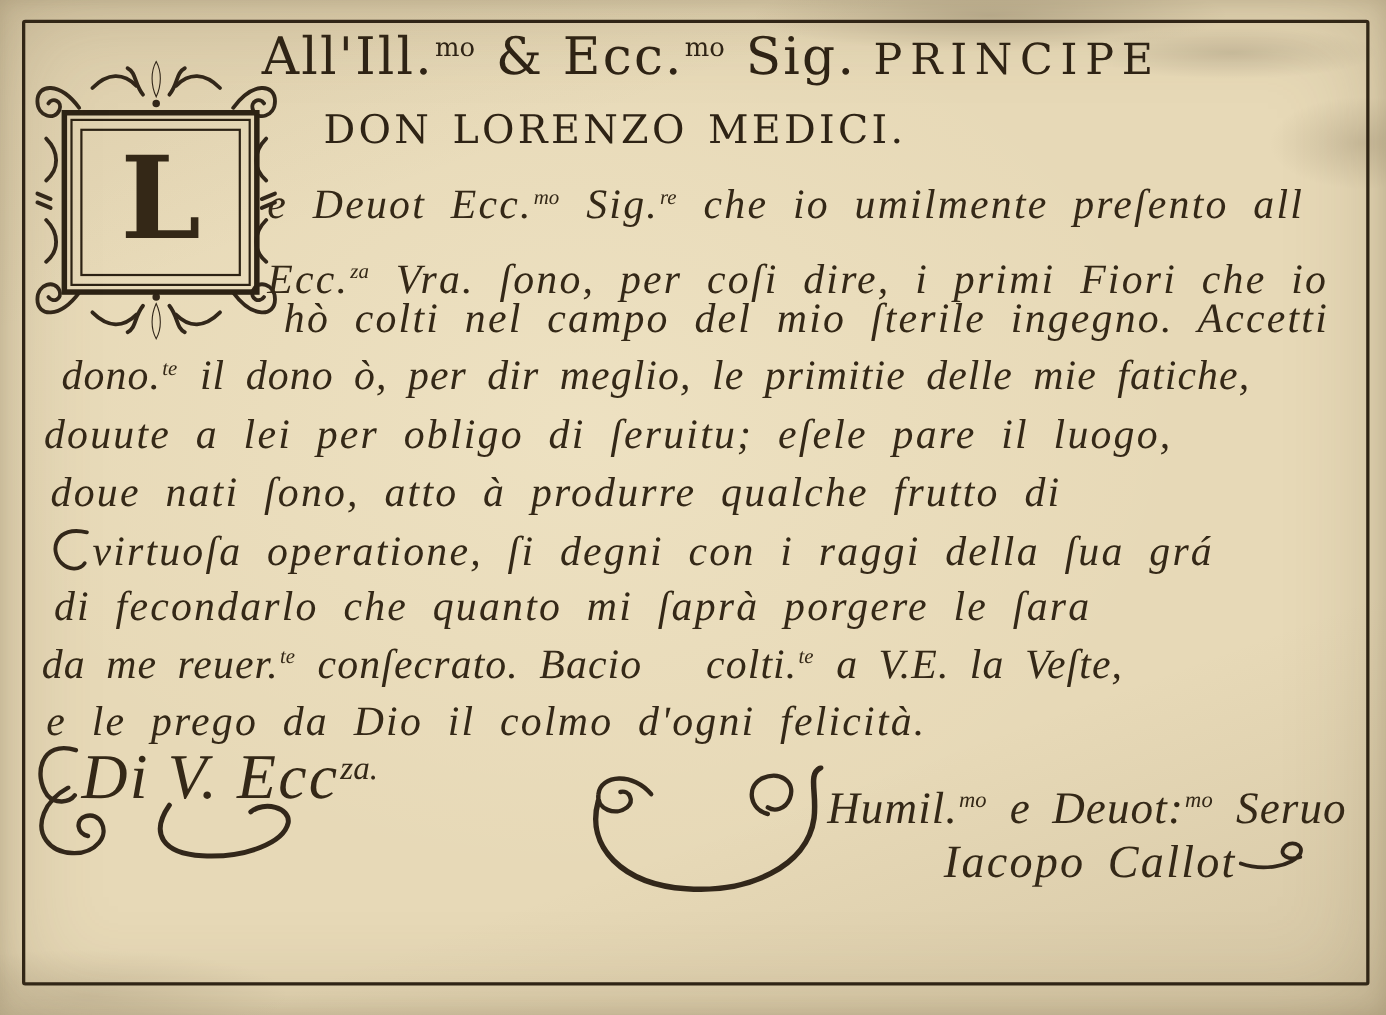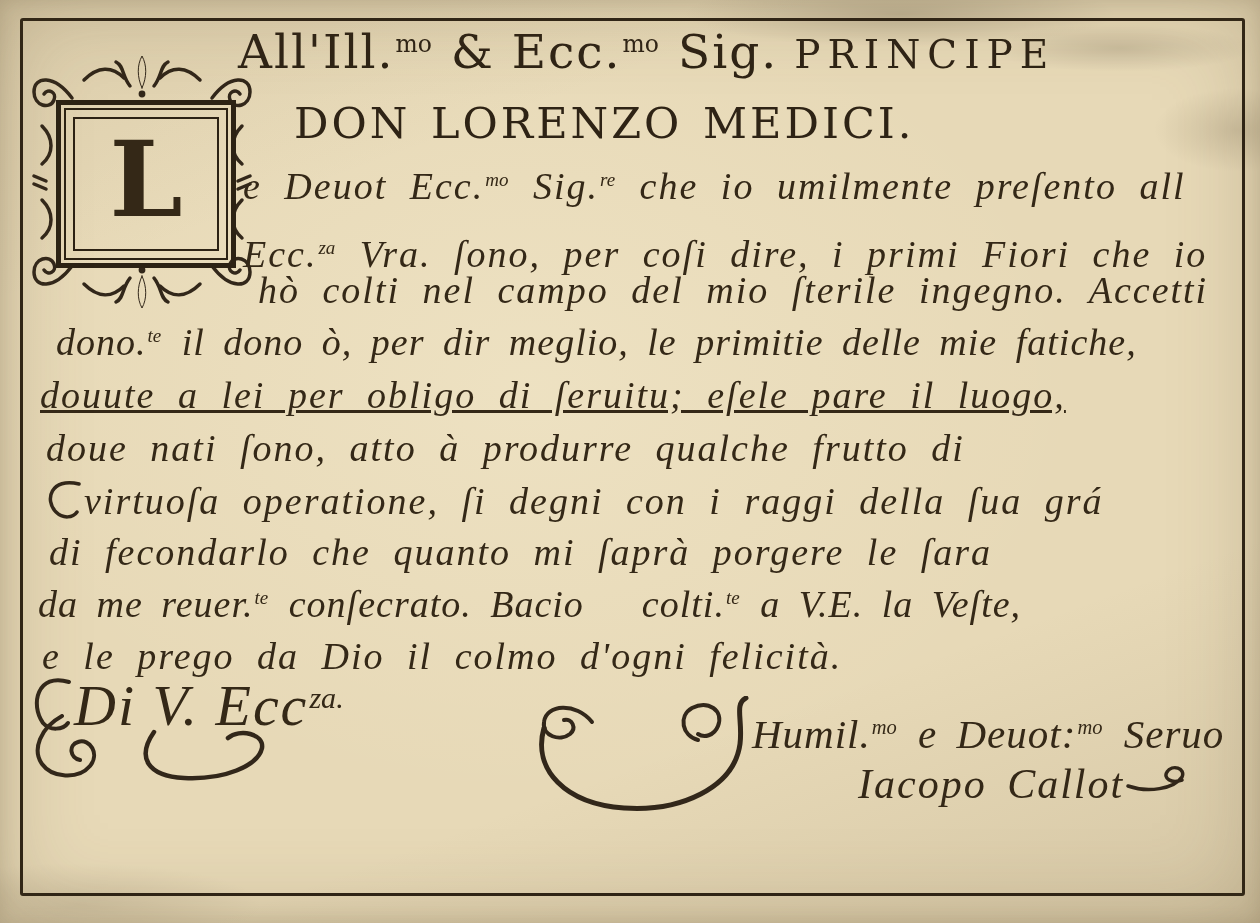--- a/index.html
+++ b/index.html
@@ -22,21 +22,21 @@
   .init-block{position:absolute;left:26px;top:54px;width:232px;height:256px;}
   .init-svg{position:absolute;inset:0;}
   .init-outer{position:absolute;left:30px;top:46px;width:170px;height:158px;border:5px solid #2c2214;}
   .init-mid{position:absolute;inset:3px;border:2px solid #2c2214;}
   .init-inner{position:absolute;inset:7px;border:2px solid #2c2214;display:flex;align-items:center;justify-content:center;}
   .init-letter{font-family:"DejaVu Serif",serif;font-weight:700;font-size:104px;line-height:1;padding-bottom:8px;}
 
   
   .head1{position:absolute;left:238px;top:24px;white-space:nowrap;font-family:"DejaVu Serif",serif;font-size:47px;letter-spacing:2px;color:#2e2315;}
   .head1 .principe{font-size:39px;letter-spacing:7px;margin-left:16px;}
-  .head2{position:absolute;left:294px;top:98px;white-space:nowrap;font-family:"DejaVu Serif",serif;font-size:43px;letter-spacing:3px;word-spacing:4px;color:#2e2315;}
+  .head2{position:absolute;left:294px;top:98px;white-space:nowrap;font-family:"DejaVu Serif",serif;font-size:36px;letter-spacing:3px;word-spacing:4px;color:#2e2315;}
 
   
   .bl{position:absolute;white-space:nowrap;font-style:italic;font-size:38px;letter-spacing:2px;word-spacing:11px;color:#342817;}
   .bl.tight{letter-spacing:1px;word-spacing:8px;}
   .sp{font-size:.5em;vertical-align:.68em;letter-spacing:0;margin:0 2px 0 1px;}
   .gap60{display:inline-block;width:58px;}
   .valediction{position:absolute;left:30px;top:672px;white-space:nowrap;font-style:italic;font-size:58px;letter-spacing:2px;}
   .valediction .sp{vertical-align:.55em;font-size:.52em;}
   .sig1{position:absolute;left:752px;top:710px;white-space:nowrap;font-style:italic;font-size:41px;letter-spacing:1px;word-spacing:8px;}
   .sig2{position:absolute;left:858px;top:760px;white-space:nowrap;font-style:italic;font-size:42px;letter-spacing:2px;word-spacing:8px;}
@@ -88,21 +88,21 @@
   <div class="head2">DON LORENZO MEDICI.</div>
 
   <div class="bl" style="left:243px;top:164px;"><span>e Deuot Ecc.</span><sup class="sp">mo</sup><span> Sig.</span><sup class="sp">re</sup><span> che io umilmente preſento all</span></div>
 
   <div class="bl" style="left:243px;top:232px;"><span>Ecc.</span><sup class="sp">za</sup><span> Vra. ſono, per coſi dire, i primi Fiori che io</span></div>
 
   <div class="bl" style="left:258px;top:268px;">hò colti nel campo del mio ſterile ingegno. Accetti</div>
 
   <div class="bl tight" style="left:56px;top:320px;"><span>dono.</span><sup class="sp">te</sup><span> il dono ò, per dir meglio, le primitie delle mie fatiche,</span></div>
 
-  <div class="bl" style="left:40px;top:373px;text-decoration:underline;">douute a lei per obligo di ſeruitu; eſele pare il luogo,</div>
+  <div class="bl" style="left:40px;top:373px;">douute a lei per obligo di ſeruitu; eſele pare il luogo,</div>
 
   <div class="bl" style="left:46px;top:426px;">doue nati ſono, atto à produrre qualche frutto di</div>
 
   <div class="bl" style="left:42px;top:478px;"><svg class="paraph" width="40" height="42" viewBox="0 0 40 42">
         <path d="M37,6 C9,-1 2,22 14,34 C21,41 31,40 35,34" stroke-width="3.5"></path>
       </svg><span>virtuoſa operatione, ſi degni con i raggi della ſua grá</span></div>
 
   <div class="bl" style="left:49px;top:530px;">di fecondarlo che quanto mi ſaprà porgere le ſara</div>
 
   <div class="bl tight" style="left:38px;top:582px;"><span>da me reuer.</span><sup class="sp">te</sup><span> conſecrato. Bacio</span><span class="gap60"></span><span>colti.</span><sup class="sp">te</sup><span> a V.E. la Veſte,</span></div>

